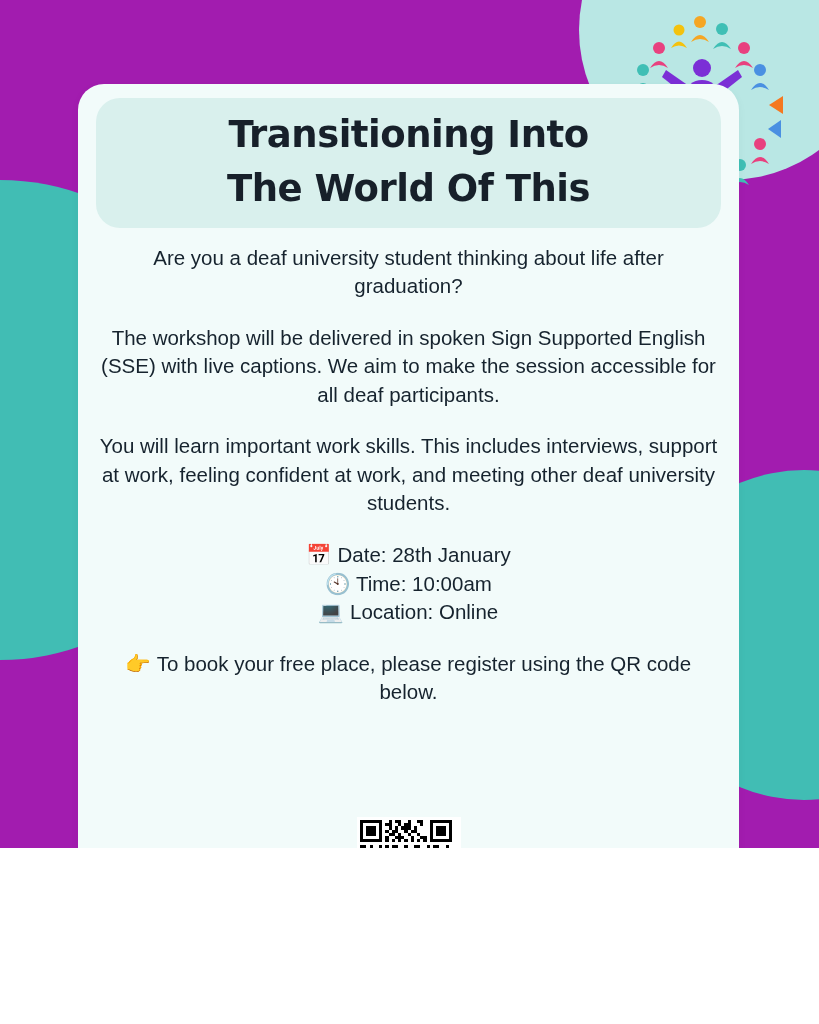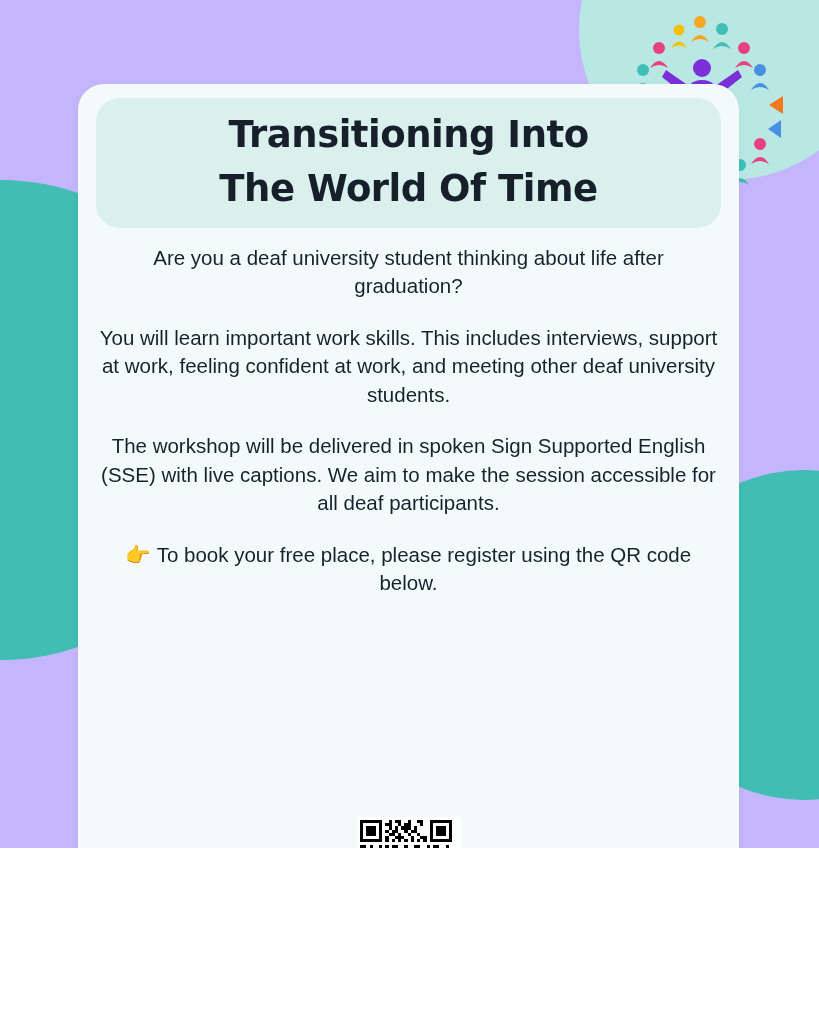--- a/index.html
+++ b/index.html
@@ -11,21 +11,21 @@
     height: 1024px;
     overflow: hidden;
     font-family: "DejaVu Sans", sans-serif;
     background: #ffffff;
   }
 
   #poster {
     position: relative;
     width: 819px;
     height: 848px;
-    background: #c4b5fd;
+    background: #a21caf;
     overflow: hidden;
   }
 
   
   .blob {
     position: absolute;
     background: #3bb8b0;
   }
   .blob-left {
     left: -240px;
@@ -235,28 +235,33 @@
       <text x="95" y="97" font-family="DejaVu Sans, sans-serif" font-size="17" font-weight="bold" fill="#ffffff" text-anchor="middle">D</text>
     </svg>
   </div>
 
   <div id="card">
 
     <div id="title-band"></div>
 
     <div id="title">
       <div>Transitioning Into</div>
-      <div>The World Of Time</div>
+      <div>The World Of This</div>
     </div>
 
     <div id="body">
       <p>Are you a deaf university student thinking about life after graduation?</p>
+      <p>The workshop will be delivered in spoken Sign Supported English (SSE) with live captions. We aim to make the session accessible for all deaf participants.</p>
       <p>You will learn important work skills. This includes interviews, support at work, feeling confident at work, and meeting other deaf university students.</p>
-      <p>The workshop will be delivered in spoken Sign Supported English (SSE) with live captions. We aim to make the session accessible for all deaf participants.</p>
-
+
+      <p class="details">
+        <span>📅 Date: 28th January</span>
+        <span>🕙 Time: 10:00am</span>
+        <span>💻 Location: Online</span>
+      </p>
 
       <p class="last">👉 To book your free place, please register using the QR code below.</p>
     </div>
 
     <div id="qr-wrap">
       <div id="qr">
         <svg viewBox="0 0 29 29" width="92" height="92" shape-rendering="crispEdges" aria-hidden="true">
           <rect width="29" height="29" fill="#ffffff"></rect>
           <g fill="#000000">
 

